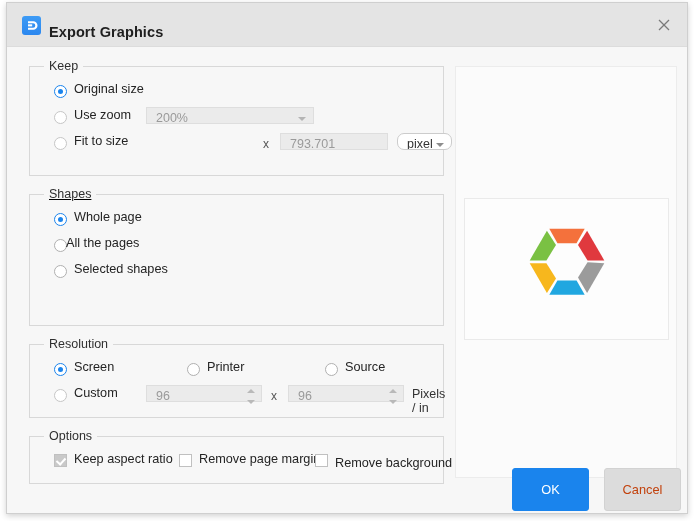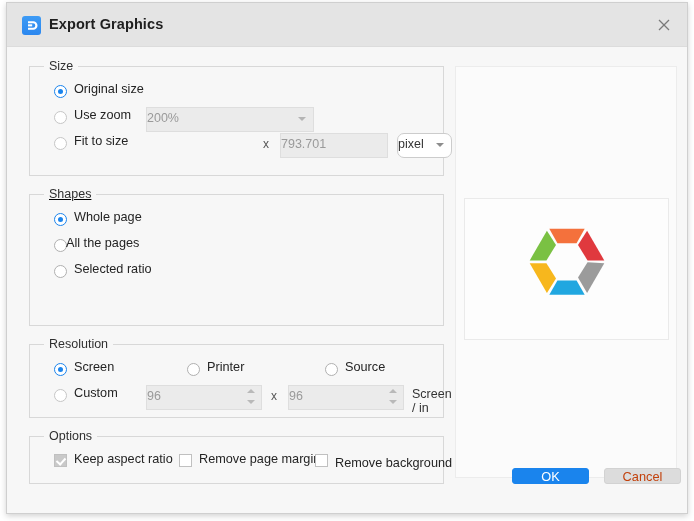--- a/index.html
+++ b/index.html
@@ -27,21 +27,21 @@
     box-sizing: border-box;
   }
   #app-icon {
     position: absolute; left: 15px; top: 13px;
     width: 19px; height: 19px;
     border-radius: 3px;
     background: linear-gradient(180deg, #3d9bf5 0%, #2b87ef 100%);
   }
   #app-icon svg { position:absolute; left:3px; top:3px; }
   #dialog-title {
-    position: absolute; left: 42px; top: 13px;
+    position: absolute; left: 42px; top: 21px;
     font-size: 14.5px; font-weight: bold;
     color: #1f1f1f; letter-spacing: 0.1px;
   }
   #close-btn {
     position: absolute; right: 8px; top: 8px;
     width: 30px; height: 28px;
     cursor: pointer;
   }
   #close-btn svg { position: absolute; left: 9px; top: 8px; }
 
@@ -110,21 +110,22 @@
 
   
   .field {
     position: absolute;
     box-sizing: border-box;
     background: #ebebeb;
     border: 1px solid #dedede;
     color: #9a9a9a;
     font-size: 12.5px;
     line-height: 21px;
-    height: 25px;
+    padding-left: 9px;
+    height: 17px;
     overflow: hidden;
     white-space: nowrap;
   }
   .field.enabled {
     background: #ffffff;
     border: 1px solid #cccccc;
     color: #333333;
   }
   .caret {
     position: absolute; right: 9px; top: 10px;
@@ -173,21 +174,21 @@
     position: absolute; left: 3px; top: 1px;
     width: 4px; height: 7px;
     border: solid #ffffff;
     border-width: 0 2px 2px 0;
     transform: rotate(42deg);
   }
 
   
   #btn-ok, #btn-cancel {
     position: absolute;
-    height: 16px; width: 77px;
+    height: 43px; width: 77px;
     font-size: 12.8px;
     border-radius: 3px;
     box-sizing: border-box;
     cursor: pointer;
     display: flex; align-items: center; justify-content: center;
   }
   #btn-ok {
     left: 505px; top: 465px;
     background: #1a84ed; color: #ffffff;
     border: 1px solid #1a84ed;
@@ -215,21 +216,21 @@
       <svg width="12" height="12" viewBox="0 0 12 12">
         <line x1="1" y1="1" x2="11" y2="11" stroke="#7a7a7a" stroke-width="1.3"></line>
         <line x1="11" y1="1" x2="1" y2="11" stroke="#7a7a7a" stroke-width="1.3"></line>
       </svg>
     </div>
   </div>
 
   <div id="left-panel">
 
     <fieldset class="grp" style="height:98px;">
-      <legend>Size</legend>
+      <legend>Keep</legend>
 
       <div class="row">
         <span class="radio on" style="left:12px; top:5px;"></span>
         <span class="rlabel" style="left:32px; top:2px;">Original size</span>
       </div>
 
       <div class="row">
         <span class="radio dim" style="left:12px; top:5px;"></span>
         <span class="rlabel" style="left:32px; top:2px;">Use zoom</span>
         <span class="field" style="left:104px; top:1px; width:168px;">200%</span>
@@ -252,21 +253,21 @@
       <div class="row">
         <span class="radio on" style="left:12px; top:5px;"></span>
         <span class="rlabel" style="left:32px; top:2px;">Whole page</span>
       </div>
       <div class="row">
         <span class="radio" style="left:12px; top:5px;"></span>
         <span class="rlabel" style="left:24px; top:2px;">All the pages</span>
       </div>
       <div class="row">
         <span class="radio" style="left:12px; top:5px;"></span>
-        <span class="rlabel" style="left:32px; top:2px;">Selected ratio</span>
+        <span class="rlabel" style="left:32px; top:2px;">Selected shapes</span>
       </div>
     </fieldset>
 
     <fieldset class="grp" style="height:62px;">
       <legend>Resolution</legend>
 
       <div class="row">
         <span class="radio on" style="left:12px; top:5px;"></span>
         <span class="rlabel" style="left:32px; top:2px;">Screen</span>
 
@@ -288,21 +289,21 @@
         </span>
 
         <span class="xsep" style="left:229px; top:5px;">x</span>
 
         <span class="field" style="left:246px; top:1px; width:116px;">96</span>
         <span class="spin" style="left:347px; top:4px;">
           <span class="up"></span>
             <span class="dn"></span>
         </span>
 
-        <span class="unit" style="left:370px; top:3px;">Screen / in</span>
+        <span class="unit" style="left:370px; top:3px;">Pixels / in</span>
       </div>
     </fieldset>
 
     <fieldset class="grp" style="height:36px;">
       <legend>Options</legend>
 
       <div class="row">
         <span class="cbox checked-dim" style="left:12px; top:4px;"></span>
         <span class="rlabel" style="left:32px; top:2px;">Keep aspect ratio</span>
 

